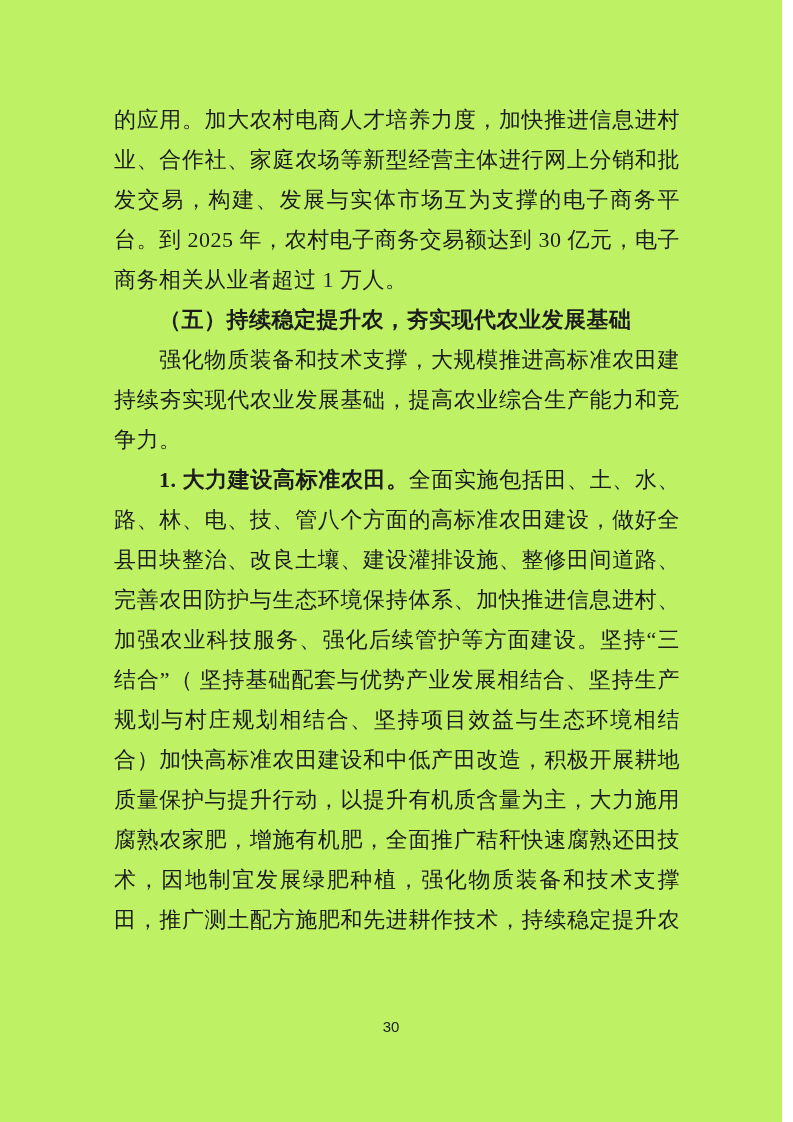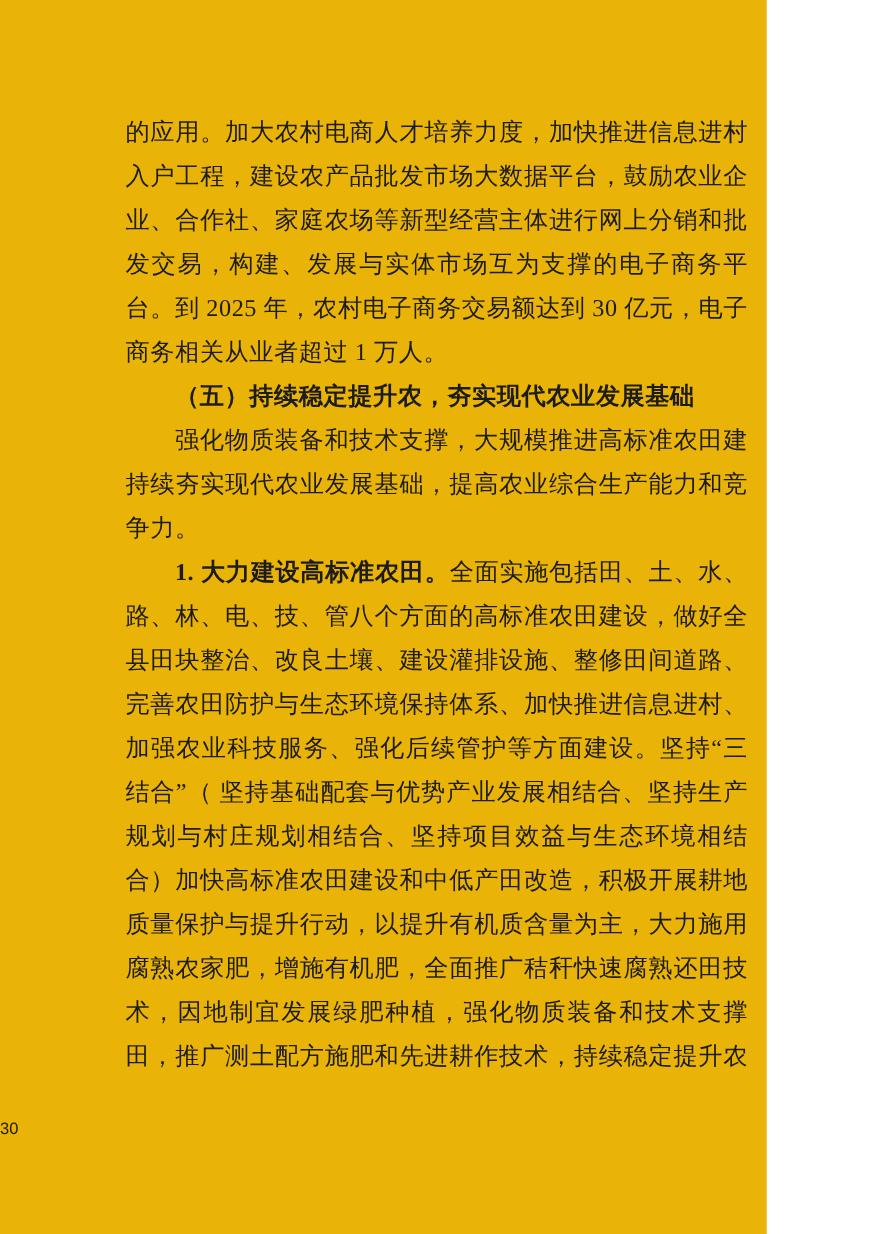--- a/index.html
+++ b/index.html
@@ -2,23 +2,23 @@
 <html><head>
 <meta charset="utf-8">
 <style>
   html, body {
     margin: 0;
     padding: 0;
     background: #ffffff;
   }
   .page {
     position: relative;
-    width: 697px;
+    width: 782px;
     height: 1122px;
-    background: #eab308;
+    background: #bef264;
     overflow: hidden;
     font-family: "Liberation Serif", "DejaVu Serif", serif;
     color: #1c1c1c;
   }
   .content {
     position: absolute;
     left: 114px;
     top: 100px;
     width: 566px;
     font-size: 22px;
@@ -41,35 +41,35 @@
   }
   .heading {
     font-weight: bold;
     letter-spacing: 0.5px;
   }
   .pageno {
     position: absolute;
     top: 1016px;
     left: 0;
     right: 0;
+    text-align: center;
     font-size: 15px;
     line-height: 22px;
     font-family: "Liberation Sans", "DejaVu Sans", sans-serif;
     color: #1c1c1c;
   }
 </style>
 </head>
 <body>
 
 <div class="page">
   <div class="content">
 
     <div class="para">
       <div class="ln j">的应用。加大农村电商人才培养力度，加快推进信息进村</div>
-      <div class="ln j">入户工程，建设农产品批发市场大数据平台，鼓励农业企</div>
       <div class="ln j">业、合作社、家庭农场等新型经营主体进行网上分销和批</div>
       <div class="ln j">发交易，构建、发展与实体市场互为支撑的电子商务平</div>
       <div class="ln j">台。到 2025 年，农村电子商务交易额达到 30 亿元，电子</div>
       <div class="ln">商务相关从业者超过 1 万人。</div>
     </div>
 
     <div class="ln heading ind">（五）持续稳定提升农，夯实现代农业发展基础</div>
 
     <div class="para">
       <div class="ln j ind">强化物质装备和技术支撑，大规模推进高标准农田建</div>

